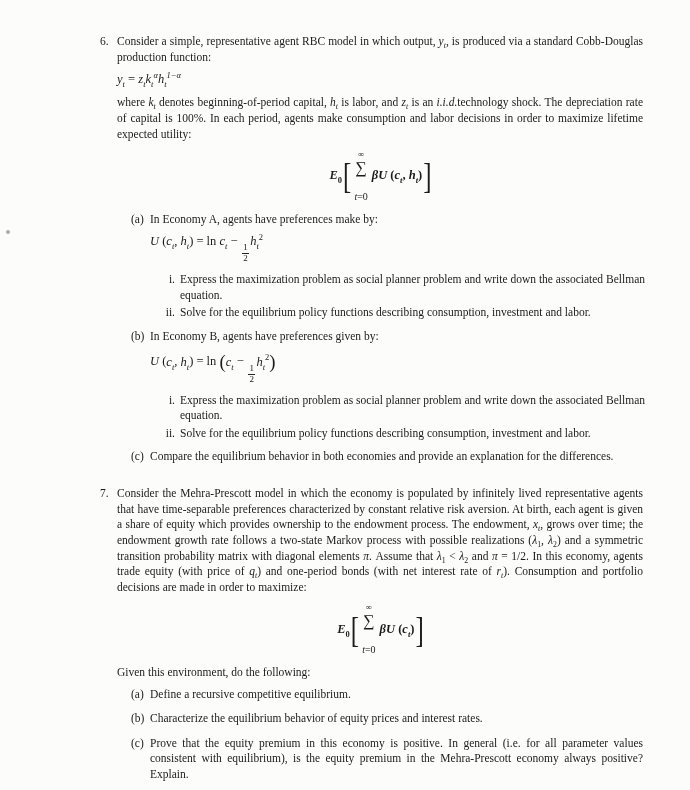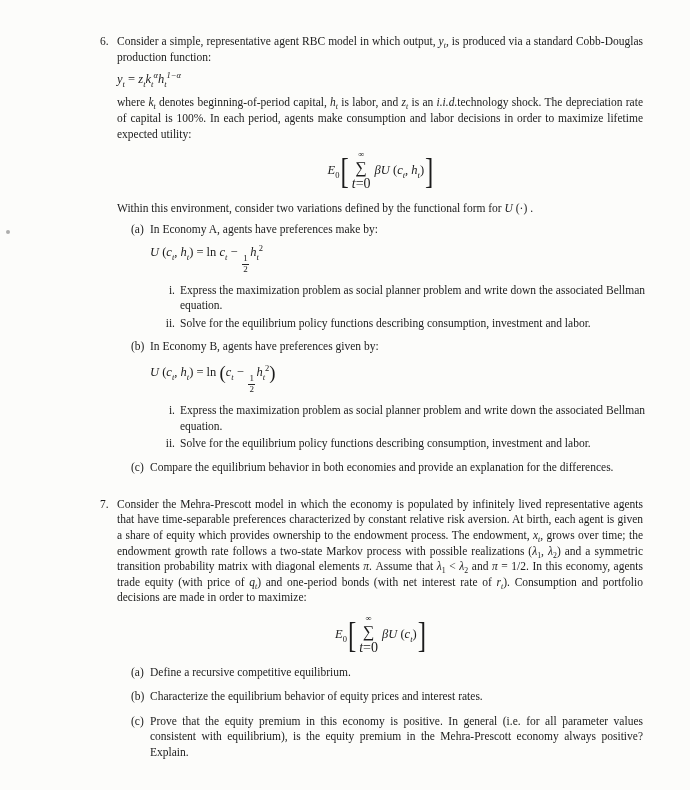--- a/index.html
+++ b/index.html
@@ -32,35 +32,35 @@
   .eq{
     text-align:left;
     font-size:12.5px;
     margin:7px 0 8px 0;
   }
   .sum-eq{
     display:flex;justify-content:center;align-items:center;
     margin:8px 0 10px 0;
     font-size:12.5px;
   }
-  .eqtext{font-size:12.5px;}
+  .eqtext{font-size:12.5px;font-weight:bold;}
   .bigbracket{
     display:inline-block;
     font-size:25px;line-height:1;
     transform:scaleY(1.45);
     margin:0 1px;
     font-weight:400;
   }
   .sum-stack{
     display:inline-flex;flex-direction:column;align-items:center;
     line-height:1;margin:0 4px 0 2px;
   }
   .sum-top{font-size:8.5px;margin-bottom:1px;}
   .sigma{font-size:16px;line-height:1;}
-  .sum-bot{font-size:14px;margin-top:1px;font-family:Liberation Serif, serif;}
+  .sum-bot{font-size:10px;margin-top:16px;font-family:Liberation Serif, serif;}
   .sub{display:flex;margin:6px 0 2px 14px;}
   .slabel{width:19px;flex:0 0 19px;font-size:11.5px;line-height:1.36;}
   .sbody{flex:1;min-width:0;}
   .rom{display:flex;margin:0 0 2px 13px;}
   .rlabel{width:12px;flex:0 0 12px;text-align:right;margin-right:5px;font-size:11.5px;line-height:1.36;}
   .rbody{flex:1;min-width:0;font-size:11.5px;line-height:1.36;text-align:justify;}
   sub,sup{font-size:0.68em;line-height:0;}
   .frac{
     display:inline-flex;flex-direction:column;align-items:center;
     vertical-align:-0.55em;
@@ -89,21 +89,20 @@
         <span class="bigbracket">[</span>
         <span class="sum-stack">
           <span class="sum-top">∞</span>
           <span class="sigma">∑</span>
           <span class="sum-bot"><i>t</i>=0</span>
         </span>
         <span class="eqtext"><i>βU</i> (<i>c<sub>t</sub></i>, <i>h<sub>t</sub></i>)</span>
         <span class="bigbracket">]</span>
       </div>
 
-      <p class="para">Within this environment, consider two variations defined by the functional form for <i>U</i> (·) .</p>
 
       <div class="sub">
         <div class="slabel">(a)</div>
         <div class="sbody">
           <p class="para">In Economy A, agents have preferences make by:</p>
           <div class="eq"><i>U</i> (<i>c<sub>t</sub></i>, <i>h<sub>t</sub></i>) = ln <i>c<sub>t</sub></i> − <span class="frac">
                 <span class="fn">1</span>
                 <span class="fd">2</span>
               </span><i>h<sub>t</sub></i><sup>2</sup></div>
           <div class="rom">
@@ -155,20 +154,21 @@
         <span class="bigbracket">[</span>
         <span class="sum-stack">
           <span class="sum-top">∞</span>
           <span class="sigma">∑</span>
           <span class="sum-bot"><i>t</i>=0</span>
         </span>
         <span class="eqtext"><i>βU</i> (<i>c<sub>t</sub></i>)</span>
         <span class="bigbracket">]</span>
       </div>
 
+      <p class="para">Given this environment, do the following:</p>
 
       <div class="sub">
         <div class="slabel">(a)</div>
         <div class="sbody">
           <p class="para">Define a recursive competitive equilibrium.</p>
         </div>
       </div>
       <div class="sub">
         <div class="slabel">(b)</div>
         <div class="sbody">

